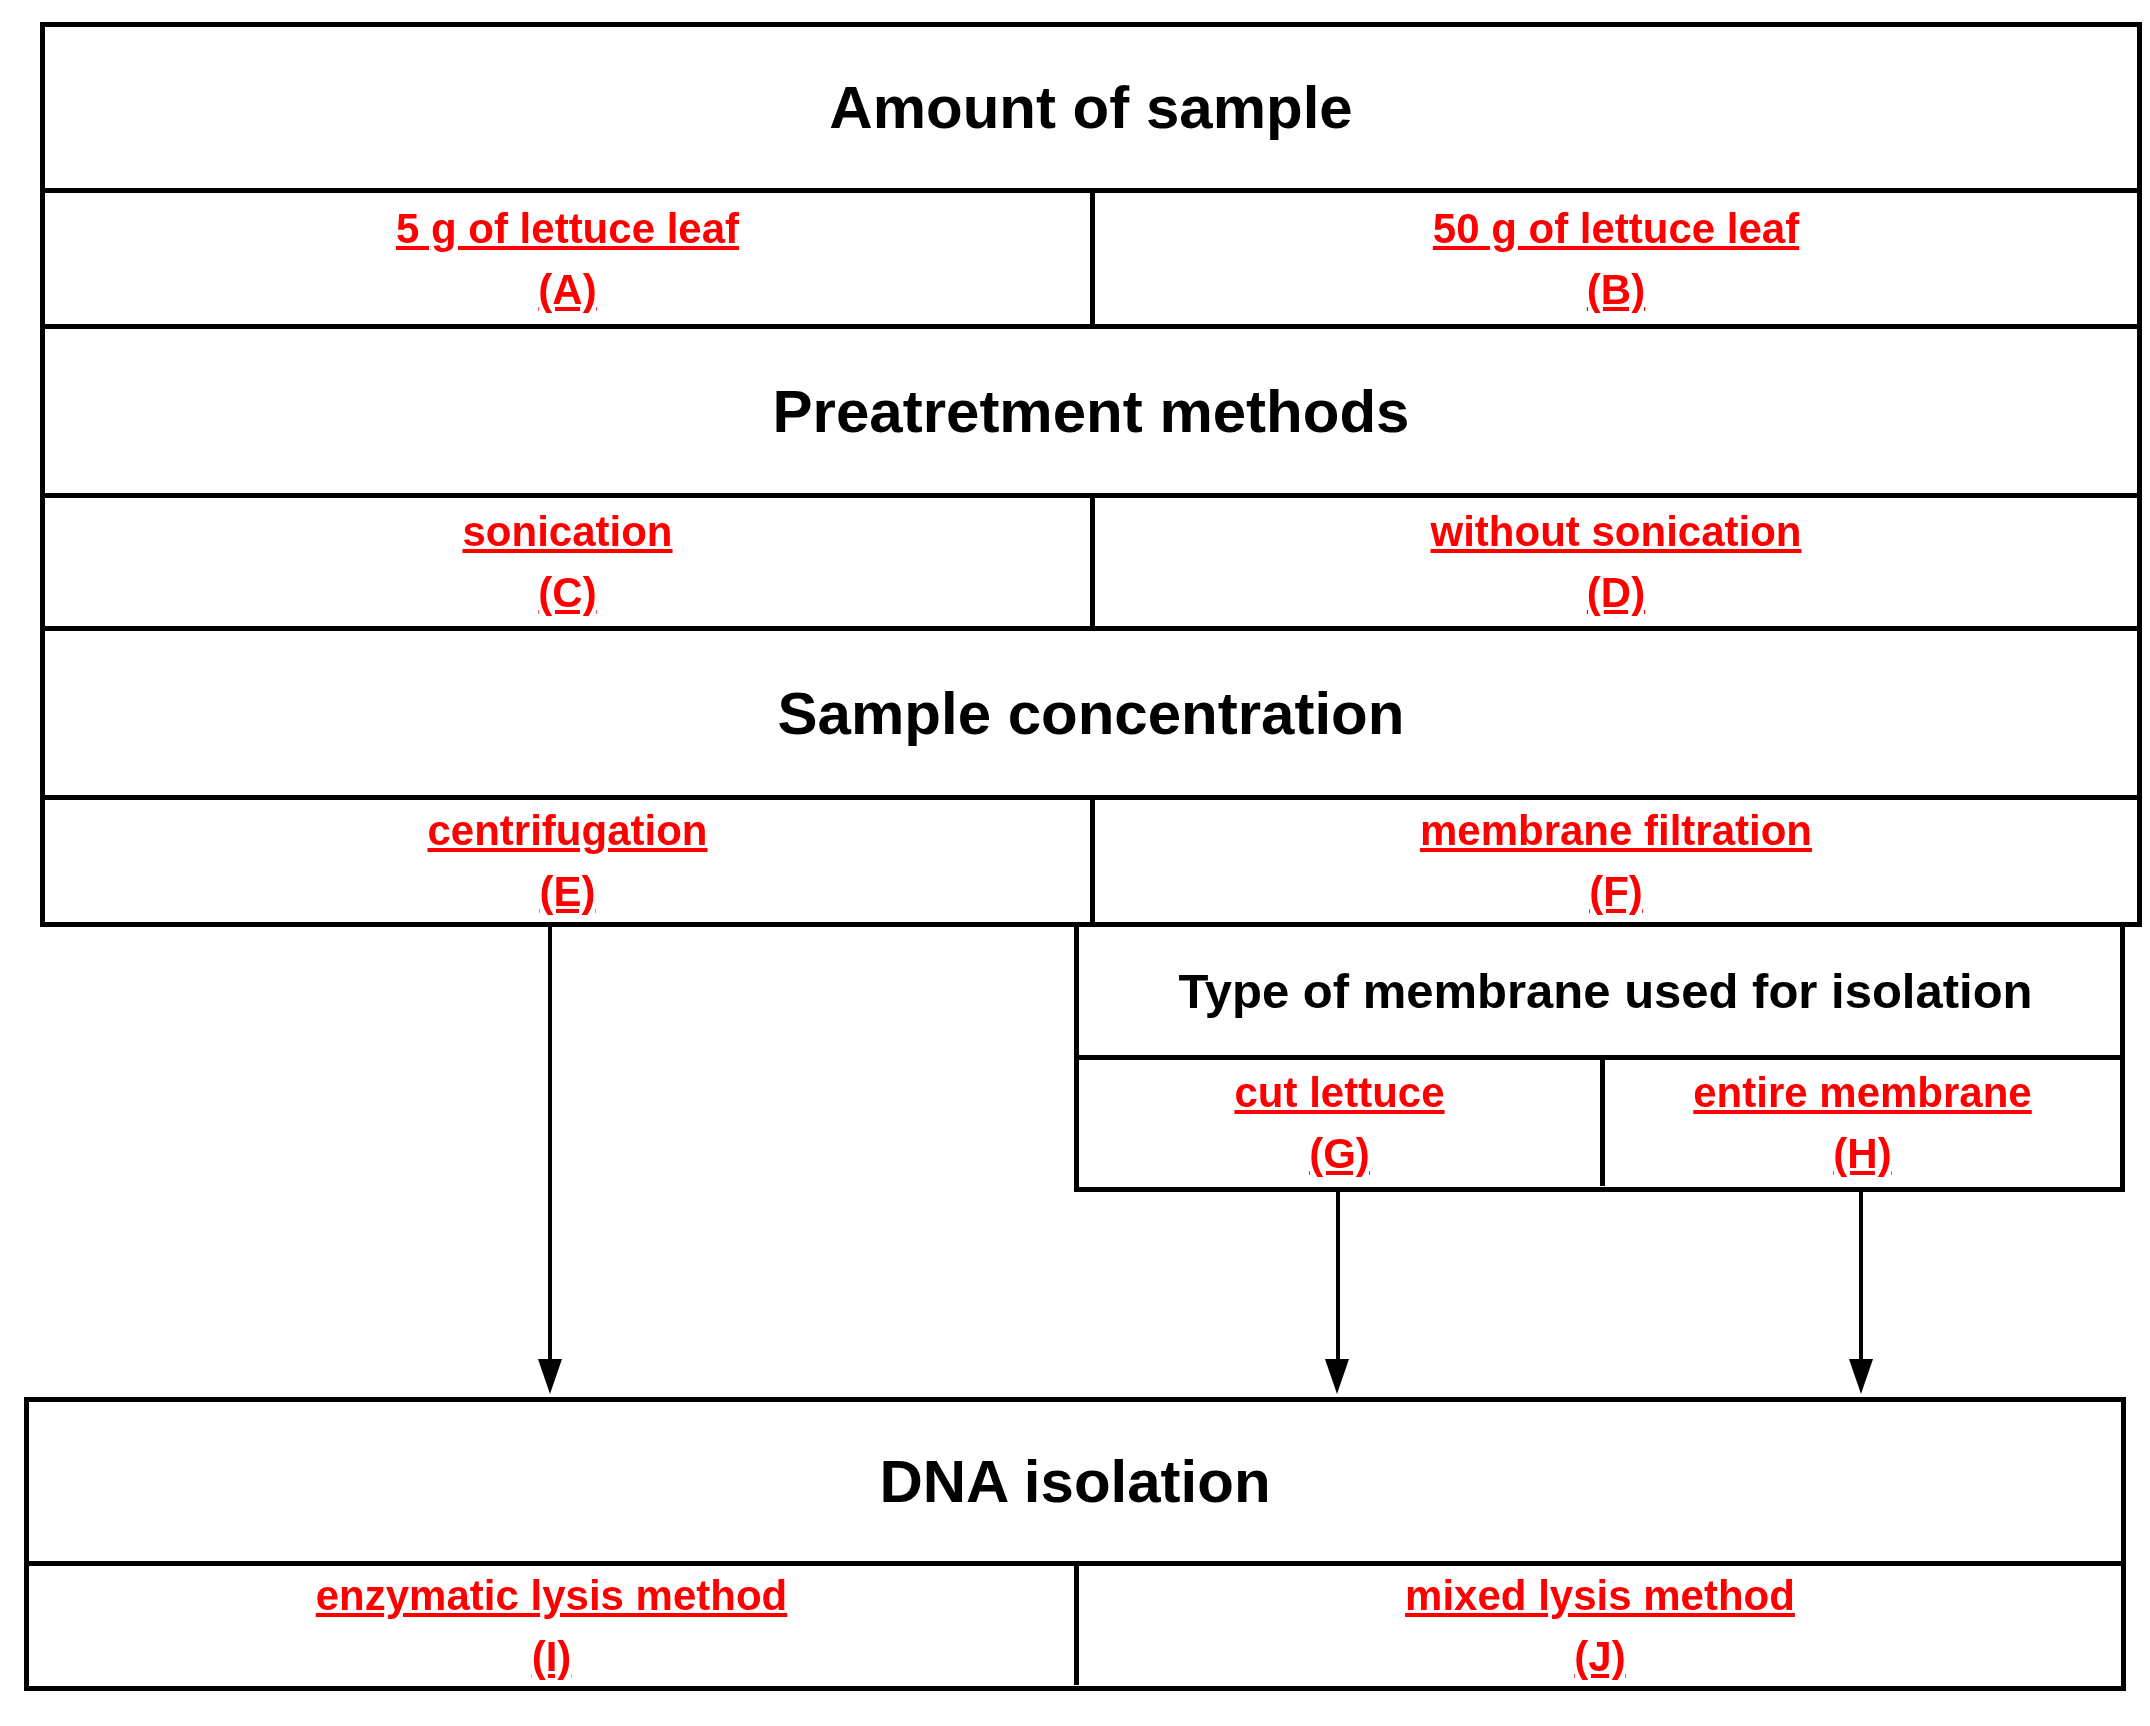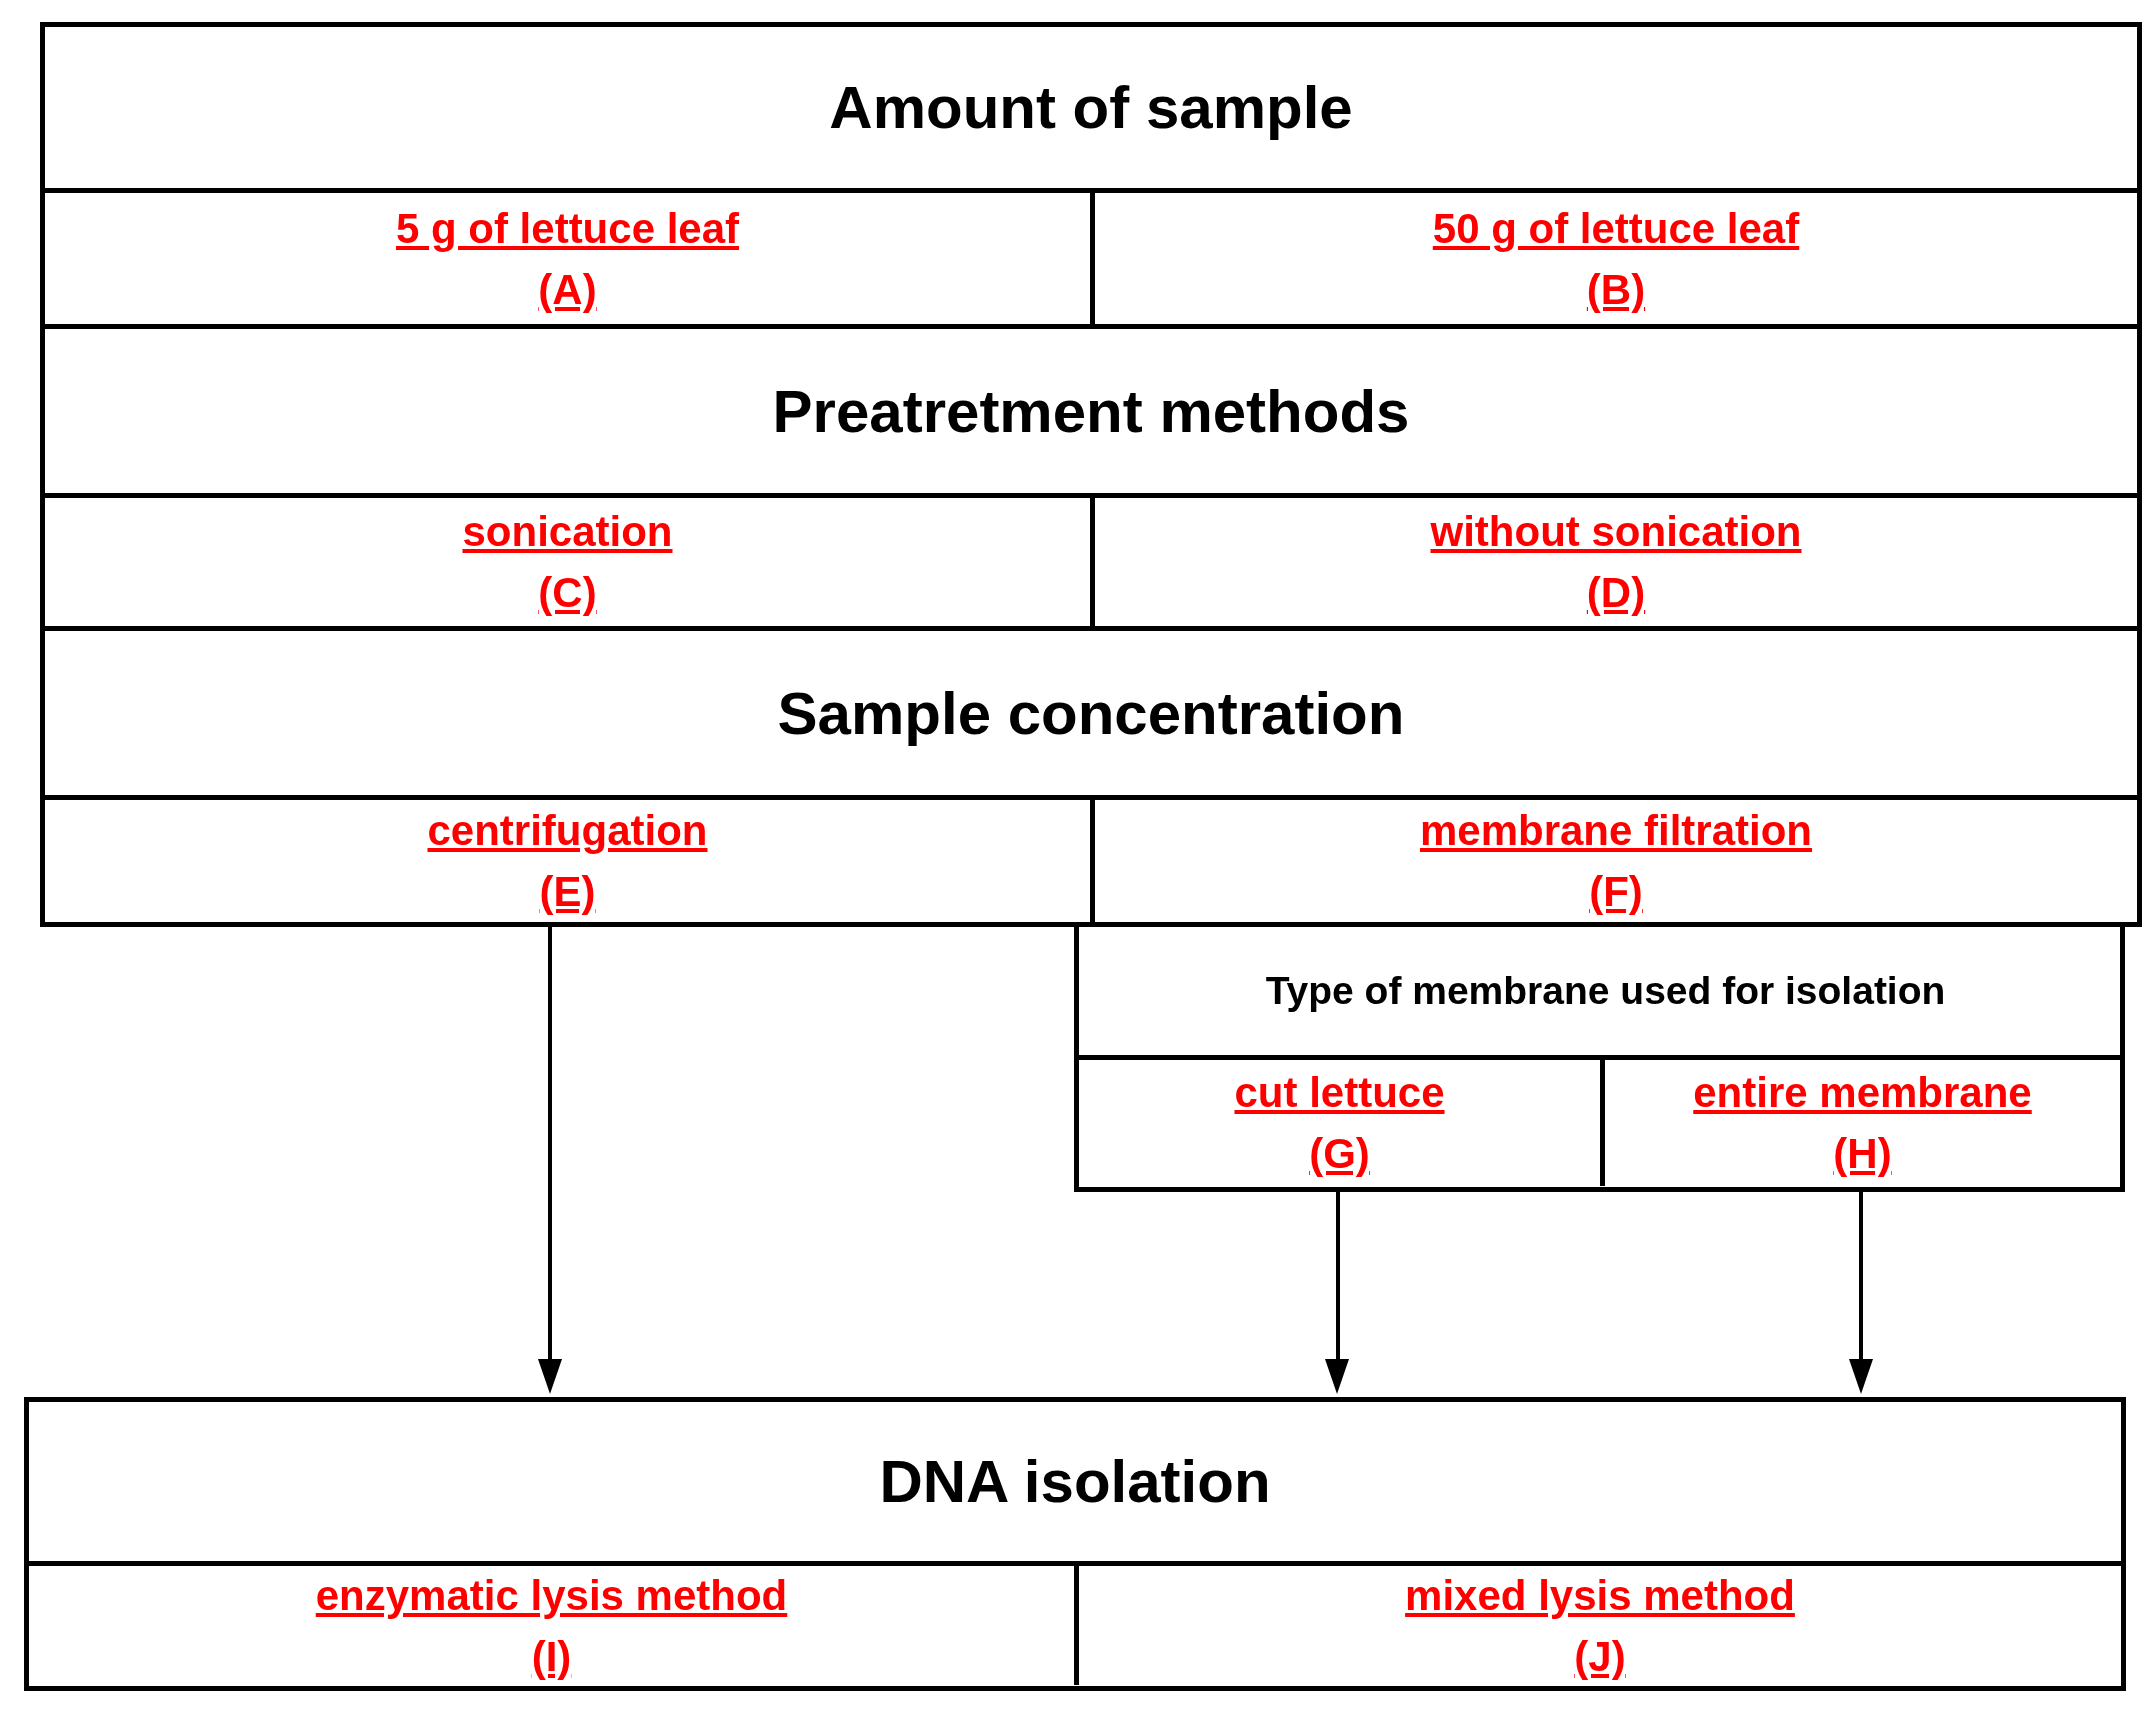--- a/index.html
+++ b/index.html
@@ -10,21 +10,21 @@
     background:#ffffff;
     font-family:"Liberation Sans", sans-serif;
     font-weight:bold;
     color:#000;
   }
   .tbl{position:absolute;box-sizing:border-box;border:5.4px solid #000;background:#fff;}
   .row{box-sizing:border-box;display:flex;}
   .row.bordered{border-bottom:5.4px solid #000;}
   .hcell{flex:1;display:flex;align-items:center;justify-content:center;text-align:center;}
   .hdr{font-size:60px;color:#000;letter-spacing:0px;}
-  .subhdr{font-size:39px;color:#000;margin-left:12px;}
+  .subhdr{font-size:49px;color:#000;margin-left:12px;}
   .cell{box-sizing:border-box;display:flex;flex-direction:column;align-items:center;justify-content:center;text-align:center;}
   .cell.split{border-left:5.4px solid #000;}
   .red{color:#fe0000;font-size:42px;line-height:61px;text-decoration:underline;}
   
   .mt{left:40px;top:22px;width:2102px;height:905px;}
   .mt .r-amount-h{height:166px;}
   .mt .r-amount{height:136px;}
   .mt .r-pre-h{height:169px;}
   .mt .r-pre{height:133px;}
   .mt .r-conc-h{height:169px;}

